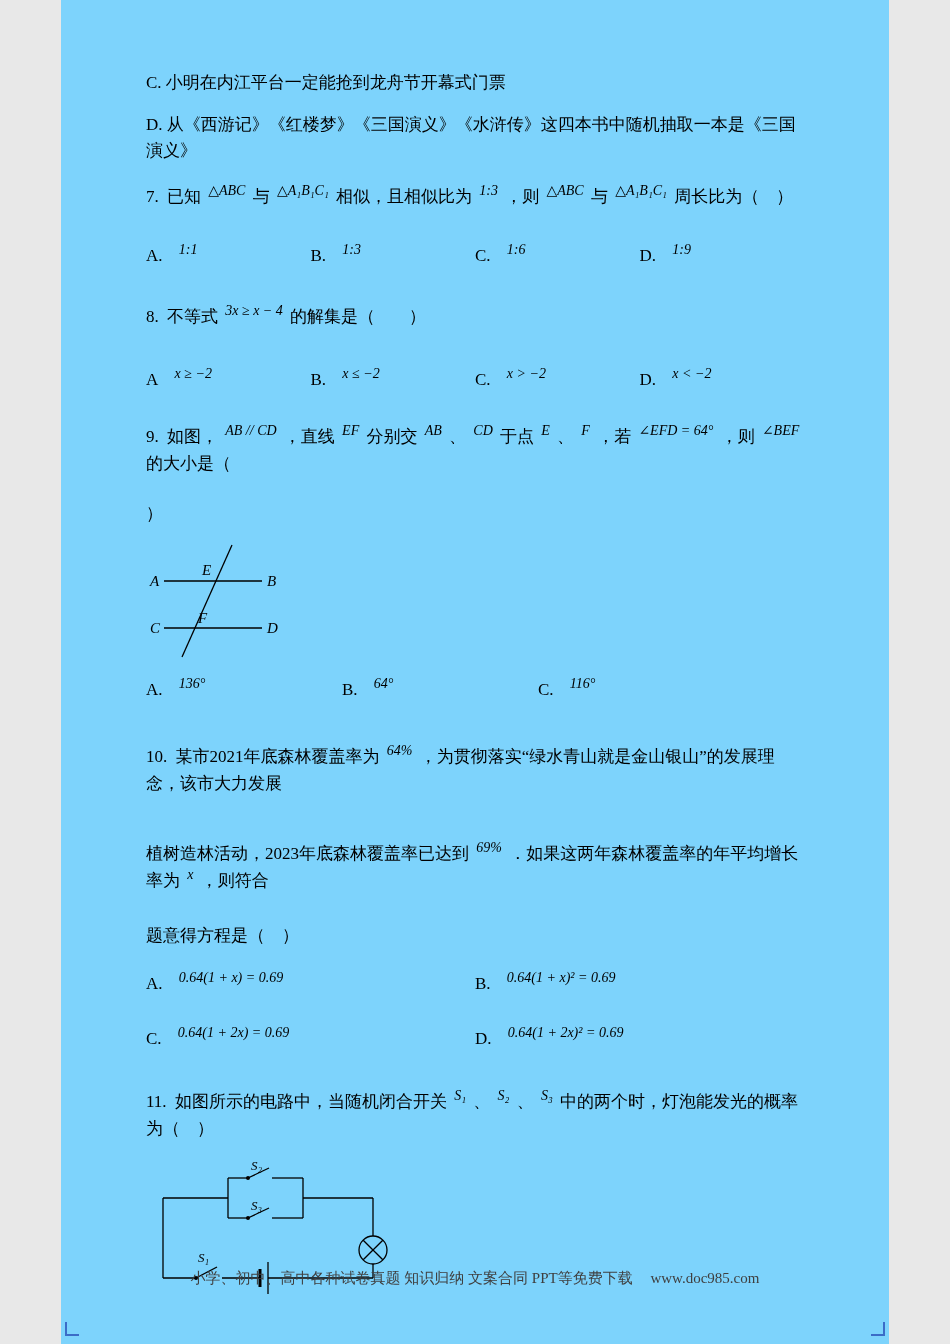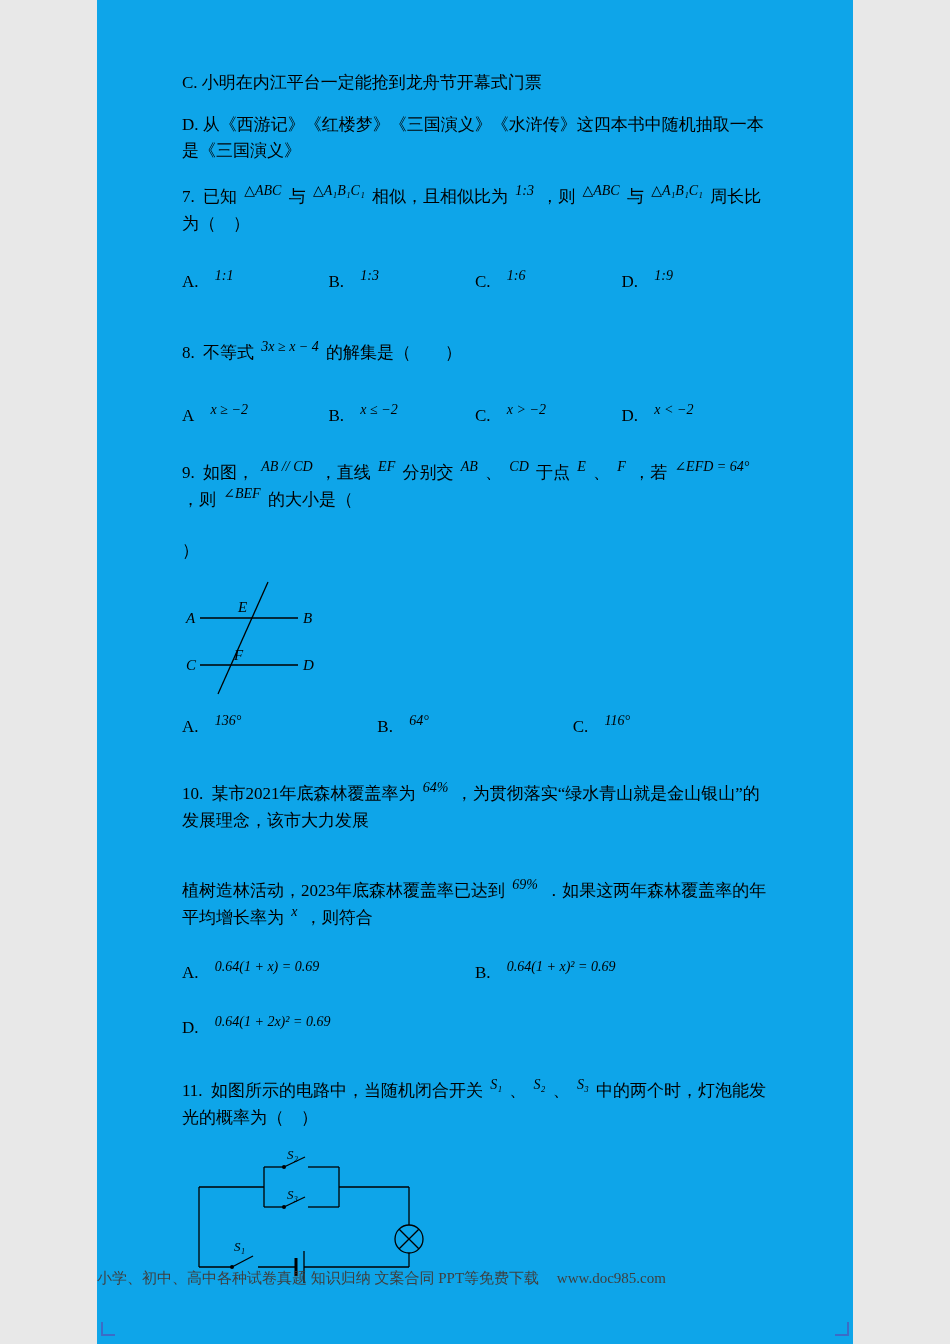--- a/index.html
+++ b/index.html
@@ -1,20 +1,20 @@
 <!DOCTYPE html>
 <html><head>
 <meta charset="utf-8">
 <style>
   html,body { margin:0; padding:0; background:#e8e8e8; }
   .page {
     position:relative;
-    width:756px; height:1344px;
+    width:828px; height:1344px;
     margin:0 auto;
-    background:#0ea5e9;
+    background:#7dd3fc;
     overflow:hidden;
     color:#000;
     font-family:"Liberation Serif","DejaVu Serif",serif;
   }
   .content { padding:70px 85px 0 85px; }
   .para { font-size:17px; line-height:26px; }
   .t { font-family:"Liberation Serif","DejaVu Serif",serif; }
   .num { margin-right:4px; }
   .m {
     font-family:"Liberation Serif","DejaVu Serif",serif;
@@ -28,21 +28,21 @@
   .opts4 { display:flex; }
   .opts4 .opt { width:196px; }
   .opts2 { display:flex; }
   .opts2 .opt { width:390px; }
   .opt .lab { margin-right:9px; }
 
   
   #lineC   { margin-bottom:16px; }
   #lineD   { margin-bottom:20px; }
   #q7stem  { margin-bottom:32px; }
-  #q7opts  { margin-bottom:44px; }
+  #q7opts  { margin-bottom:34px; }
   #q8stem  { margin-bottom:36px; }
   #q8opts  { margin-bottom:30px; }
   #q9l1    { margin-bottom:24px; }
   #q9l2    { margin-bottom:10px; }
   #fig9    { display:block; margin:0 0 12px 2px; }
   #q9opts  { margin-bottom:40px; }
   #q10l1   { margin-bottom:44px; }
   #q10l2   { margin-bottom:28px; }
   #q10l3   { margin-bottom:22px; }
   #q10r1   { margin-bottom:28px; }
@@ -56,21 +56,21 @@
   .fig .ring { fill:none; stroke:#000; stroke-width:1.3; }
   .fig .plate-thick { stroke-width:3; }
   .fl {
     font-family:"Liberation Serif","DejaVu Serif",serif;
     font-style:italic; font-size:15px; fill:#000;
   }
   .fs { font-size:13px; }
 
   .footer {
     position:absolute; left:0; bottom:56px; width:100%;
-    font-size:15px; color:#3f3f3f;
+    text-align:center; font-size:15px; color:#3f3f3f;
   }
   .footer .site { margin-left:14px; }
   .corner { position:absolute; bottom:8px; width:12px; height:12px; }
   .corner-l { left:4px;  border-left:2px solid #3b6cc7;  border-bottom:2px solid #3b6cc7; }
   .corner-r { right:4px; border-right:2px solid #3b6cc7; border-bottom:2px solid #3b6cc7; }
 </style>
 </head>
 <body>
 
 <div class="page">
@@ -198,31 +198,38 @@
       <span class="m">64%</span>
       <span class="t">，为贯彻落实“绿水青山就是金山银山”的发展理念，该市大力发展</span>
     </div>
     <div class="para" id="q10l2">
       <span class="t">植树造林活动，2023年底森林覆盖率已达到</span>
       <span class="m">69%</span>
       <span class="t">．如果这两年森林覆盖率的年平均增长率为</span>
       <span class="m">x</span>
       <span class="t">，则符合</span>
     </div>
+    <div class="para" id="q10l3">
+      <span class="t">题意得方程是（　）</span>
+    </div>
     <div class="para opts2" id="q10r1">
       <div class="opt">
         <span class="t lab">A.</span>
         <span class="m">0.64(1 + x) = 0.69</span>
       </div>
       <div class="opt">
         <span class="t lab">B.</span>
         <span class="m">0.64(1 + x)² = 0.69</span>
       </div>
     </div>
     <div class="para opts2" id="q10r2">
+      <div class="opt">
+        <span class="t lab">C.</span>
+        <span class="m">0.64(1 + 2x) = 0.69</span>
+      </div>
       <div class="opt">
         <span class="t lab">D.</span>
         <span class="m">0.64(1 + 2x)² = 0.69</span>
       </div>
     </div>
 
     <div class="para" id="q11stem">
       <span class="t num">11.</span>
       <span class="t">如图所示的电路中，当随机闭合开关</span>
       <span class="m">S₁</span>

